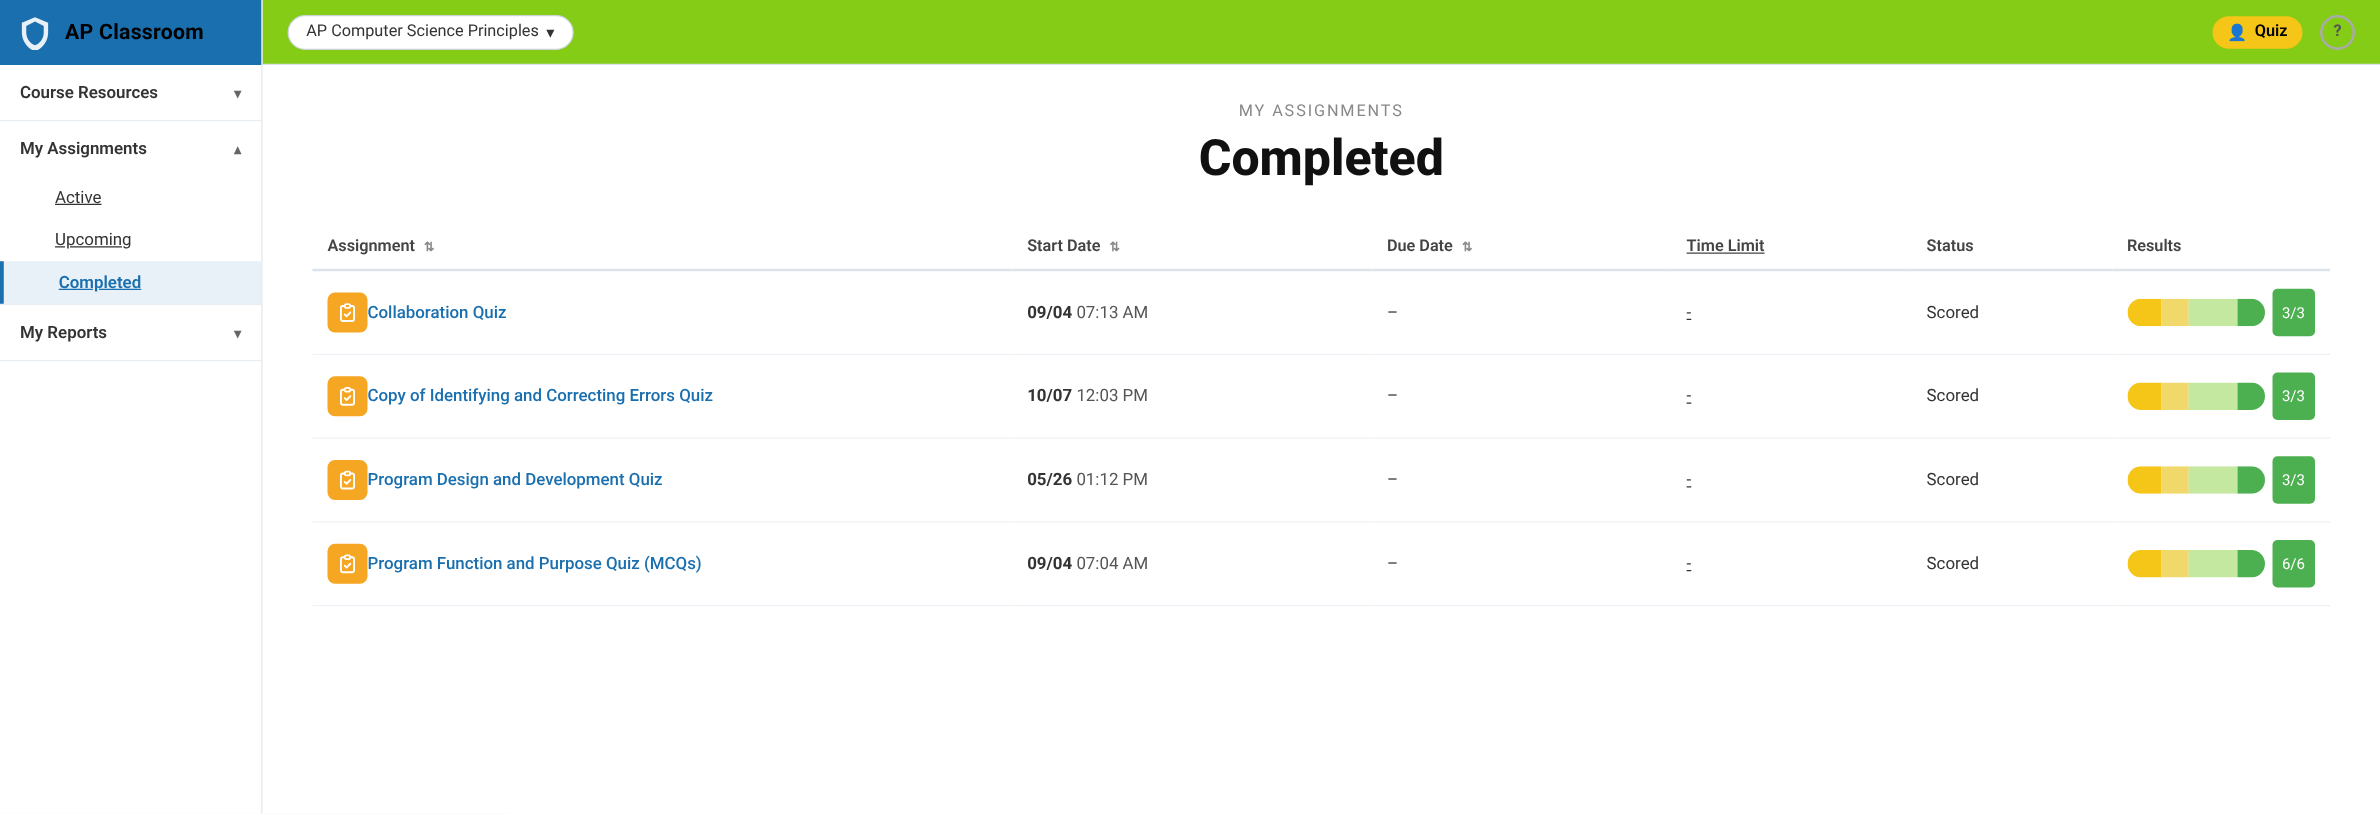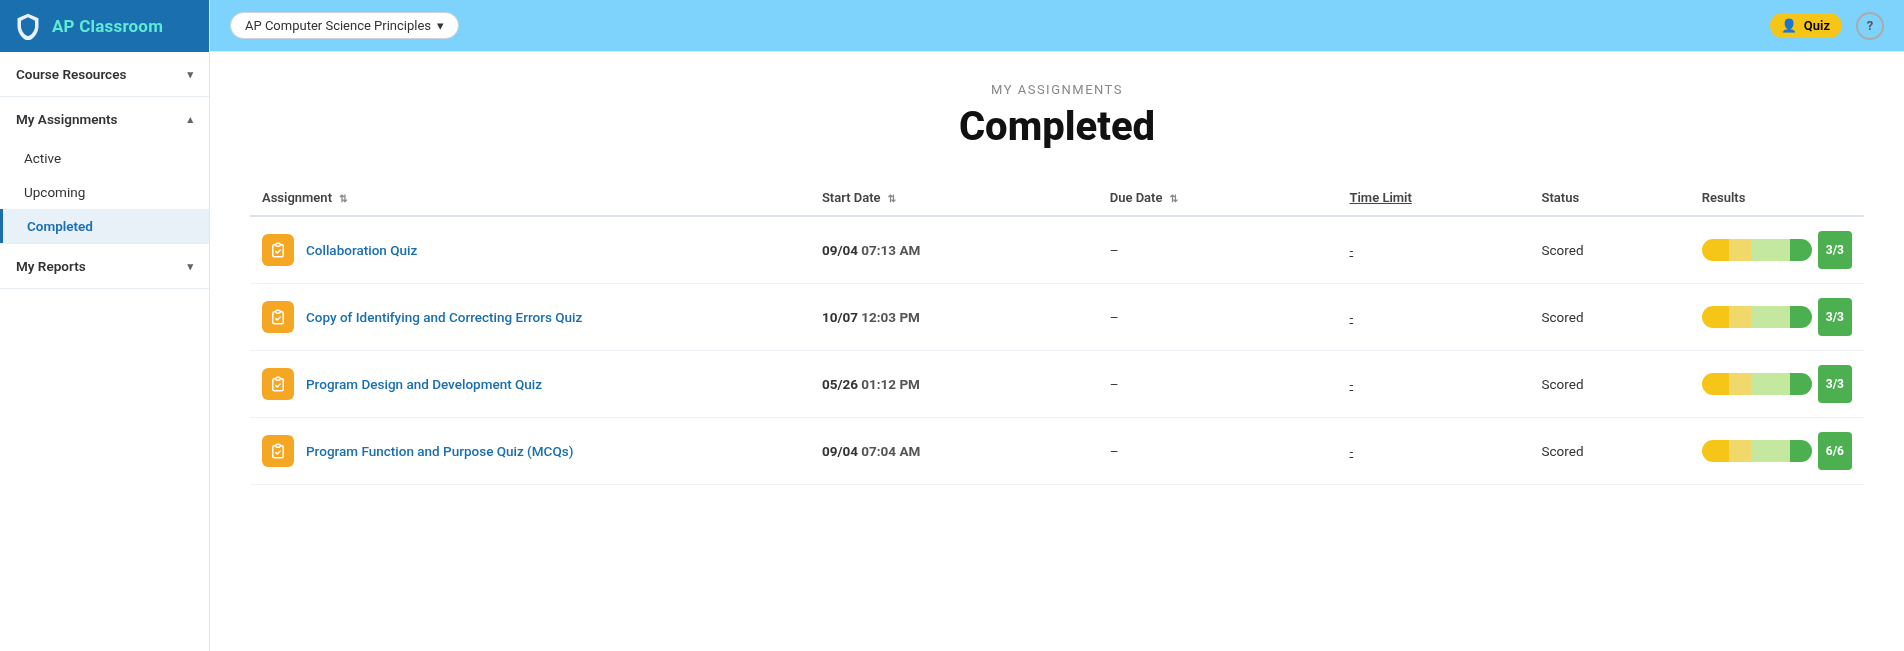--- a/index.html
+++ b/index.html
@@ -22,21 +22,21 @@
       gap: 10px;
       padding: 0 14px;
       height: 52px;
     }
     .shield-icon {
       width: 28px;
       height: 28px;
       flex-shrink: 0;
     }
     .sidebar-title {
-      color: #5eead4;
+      color: #000000;
       font-size: 17px;
       font-weight: 700;
       letter-spacing: 0.2px;
     }
 
     .sidebar-section {
       border-bottom: 1px solid #e8edf2;
     }
     .sidebar-section-header {
       display: flex;
@@ -45,44 +45,45 @@
       padding: 14px 16px;
       font-size: 13.5px;
       font-weight: 600;
       color: #333;
       cursor: pointer;
       user-select: none;
     }
     .chevron-icon { font-size: 11px; color: #666; }
 
     .sidebar-sub-item {
-      padding: 9px 16px 9px 24px;
+      padding: 9px 16px 9px 44px;
       font-size: 13.5px;
       color: #333;
       cursor: pointer;
+      text-decoration: underline;
     }
     .sidebar-sub-item.active {
       color: #1a6faf;
       font-weight: 600;
       background: #e8f0f8;
       border-left: 3px solid #1a6faf;
     }
 
     
     .main {
       flex: 1;
       display: flex;
       flex-direction: column;
       overflow: hidden;
     }
 
     
     .topbar {
       height: 52px;
-      background: #7dd3fc;
+      background: #84cc16;
       border-bottom: 1px solid #dde3ea;
       display: flex;
       align-items: center;
       padding: 0 20px;
       gap: 12px;
     }
     .course-selector {
       display: flex;
       align-items: center;
       gap: 6px;
@@ -174,59 +175,58 @@
       padding: 14px 12px;
       border-bottom: 1px solid #edf1f5;
       font-size: 13.5px;
       color: #333;
       vertical-align: middle;
     }
 
     .assignment-cell {
       display: flex;
       align-items: center;
-      gap: 12px;
     }
     .assignment-icon {
       width: 32px;
       height: 32px;
       border-radius: 6px;
       background: #f5a623;
       display: flex;
       align-items: center;
       justify-content: center;
       flex-shrink: 0;
     }
     .assignment-icon svg { width: 18px; height: 18px; fill: #fff; }
     .assignment-link {
       color: #1a6faf;
       font-weight: 500;
       cursor: pointer;
       text-decoration: none;
     }
 
     .start-date-bold { font-weight: 700; }
-    .start-date-time { font-weight: 700; color: #555; }
+    .start-date-time { font-weight: 400; color: #555; }
 
     
     .results-cell {
       display: flex;
       align-items: center;
       gap: 6px;
     }
     .results-bar-container {
       display: flex;
       height: 22px;
       border-radius: 11px;
       overflow: hidden;
       width: 110px;
     }
     .results-score {
       font-size: 13px;
-      font-weight: 700;
+      font-weight: 400;
       color: #333;
       white-space: nowrap;
       background: #4caf50;
       color: #fff;
       padding: 12px 8px;
       border-radius: 4px;
       font-size: 12px;
     }
 
     .col-assignment { width: 35%; }

